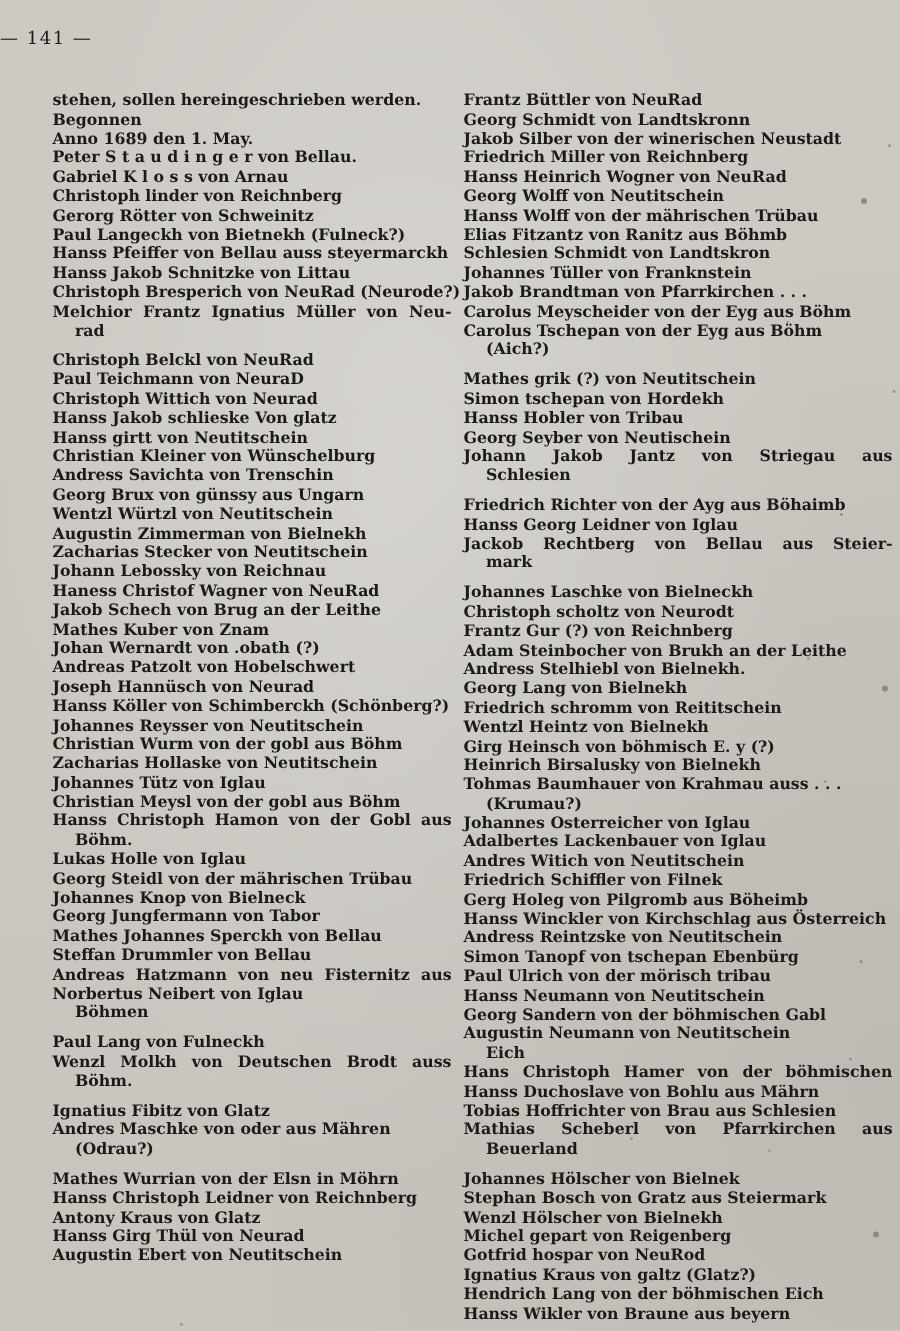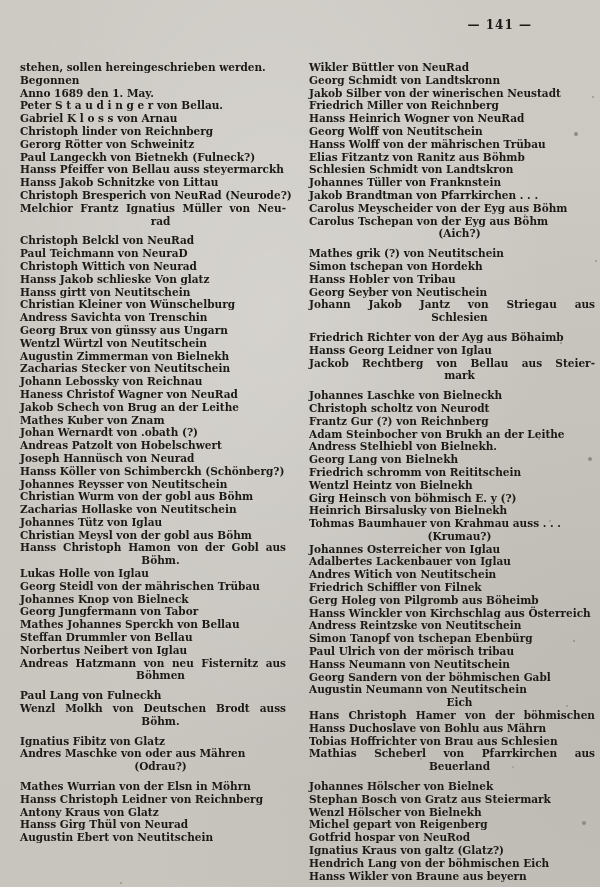--- a/index.html
+++ b/index.html
@@ -17,32 +17,32 @@
   }
   .speckles{position:absolute;top:0;left:0;width:2px;height:2px;background:transparent;border-radius:50%;
     box-shadow:
       575px 133px 0 1px #8f8a82, 524px 214px 0 0 #9a958c, 560px 342px 0 0 #938e85,
       589px 458px 0 1px #8f8a82, 549px 520px 0 0 #9a958c, 573px 640px 0 0 #938e85,
       566px 705px 0 0 #9a958c, 583px 822px 0 1px #8f8a82, 420px 758px 0 0 #9a958c,
       357px 872px 0 0 #938e85, 120px 882px 0 0 #9a958c, 595px 260px 0 0 #9a958c,
       538px 438px 0 0 #a19c93, 512px 766px 0 0 #a19c93, 592px 96px 0 0 #9a958c;
   }
   .page-header{
-    position:absolute;top:18px;left:0;width:532px;text-align:right;
-    font-size:12px;font-weight:bold;color:#1c1a17;letter-spacing:1px;
+    position:absolute;top:18px;left:0;width:532px;text-align:left;
+    font-size:12px;font-weight:normal;color:#1c1a17;letter-spacing:1px;
   }
   .col{
     position:absolute;top:61px;color:#1c1a17;
     font-size:10.5px;font-weight:bold;line-height:12.8px;
   }
-  .col-left{left:20px;width:266px;}
+  .col-left{left:35px;width:266px;}
   .col-right{left:309px;width:286px;}
   .block{margin:0 0 7px 0;}
   .line{white-space:nowrap;}
-  .line.indent{padding-left:15px;text-align:center;}
+  .line.indent{padding-left:15px;}
   .line.just{white-space:normal;text-align:justify;text-align-last:justify;}
 </style>
 </head>
 <body>
 
 <div class="paper"></div>
 <div class="speckles"></div>
 
 <div class="page-header">— 141 —</div>
 
@@ -88,22 +88,22 @@
       <div class="line">Johannes Tütz von Iglau</div>
       <div class="line">Christian Meysl von der gobl aus Böhm</div>
       <div class="line just">Hanss Christoph Hamon von der Gobl aus</div>
       <div class="line indent">Böhm.</div>
       <div class="line">Lukas Holle von Iglau</div>
       <div class="line">Georg Steidl von der mährischen Trübau</div>
       <div class="line">Johannes Knop von Bielneck</div>
       <div class="line">Georg Jungfermann von Tabor</div>
       <div class="line">Mathes Johannes Sperckh von Bellau</div>
       <div class="line">Steffan Drummler von Bellau</div>
+      <div class="line just">Andreas Hatzmann von neu Fisternitz aus</div>
       <div class="line">Norbertus Neibert von Iglau</div>
-      <div class="line just">Andreas Hatzmann von neu Fisternitz aus</div>
       <div class="line indent">Böhmen</div>
     </div>
     <div class="block">
       <div class="line">Paul Lang von Fulneckh</div>
       <div class="line just">Wenzl Molkh von Deutschen Brodt auss</div>
       <div class="line indent">Böhm.</div>
     </div>
     <div class="block">
       <div class="line">Ignatius Fibitz von Glatz</div>
       <div class="line">Andres Maschke von oder aus Mähren</div>
@@ -112,21 +112,21 @@
     <div class="block">
       <div class="line">Mathes Wurrian von der Elsn in Möhrn</div>
       <div class="line">Hanss Christoph Leidner von Reichnberg</div>
       <div class="line">Antony Kraus von Glatz</div>
       <div class="line">Hanss Girg Thül von Neurad</div>
       <div class="line">Augustin Ebert von Neutitschein</div>
     </div>
   </div>
 <div class="col col-right">
     <div class="block">
-      <div class="line">Wikler Büttler von NeuRad</div>
+      <div class="line">Frantz Büttler von NeuRad</div>
       <div class="line">Georg Schmidt von Landtskronn</div>
       <div class="line">Jakob Silber von der winerischen Neustadt</div>
       <div class="line">Friedrich Miller von Reichnberg</div>
       <div class="line">Hanss Heinrich Wogner von NeuRad</div>
       <div class="line">Georg Wolff von Neutitschein</div>
       <div class="line">Hanss Wolff von der mährischen Trübau</div>
       <div class="line">Elias Fitzantz von Ranitz aus Böhmb</div>
       <div class="line">Schlesien Schmidt von Landtskron</div>
       <div class="line">Johannes Tüller von Franknstein</div>
       <div class="line">Jakob Brandtman von Pfarrkirchen . . .</div>

